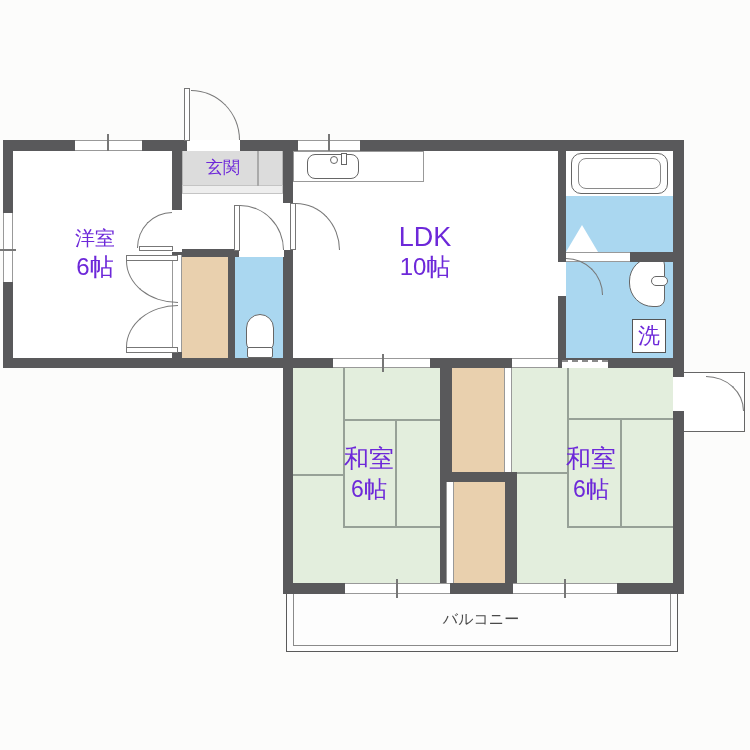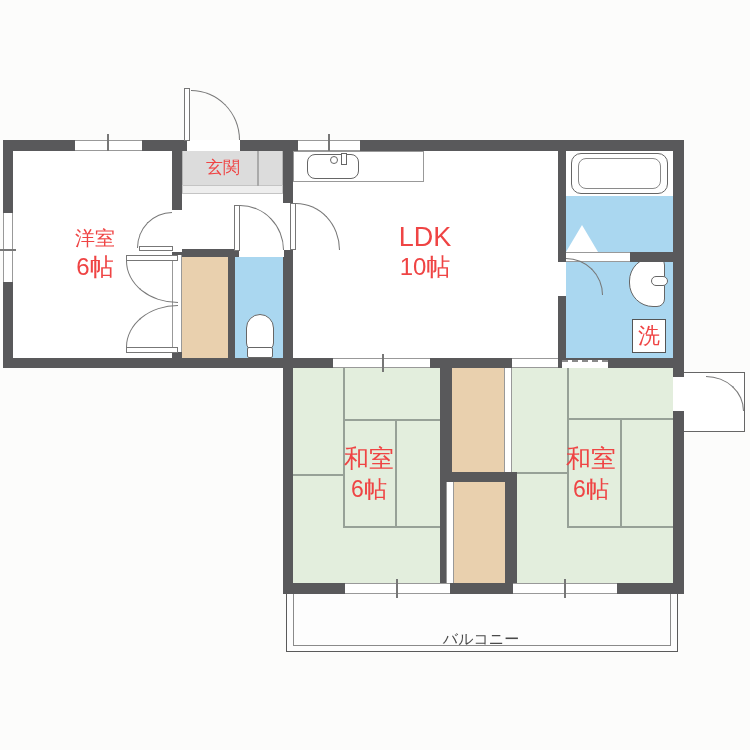--- a/index.html
+++ b/index.html
@@ -19,21 +19,21 @@
   .slot.plain{border:none;}
   .tick{background:#777;z-index:31;}
   .dash{background:#fff;border-top:2px dashed #8a8a8a;z-index:30;}
   .tline{background:#97a197;z-index:5;}
   .fix{border:1.5px solid #666;background:#fff;z-index:8;}
   .arc{background:transparent;z-index:40;}
   .arc.ne{border-top:1.6px solid #777;border-right:1.6px solid #777;border-top-right-radius:100% 100%;}
   .arc.nw{border-top:1.6px solid #777;border-left:1.6px solid #777;border-top-left-radius:100% 100%;}
   .arc.sw{border-bottom:1.6px solid #777;border-left:1.6px solid #777;border-bottom-left-radius:100% 100%;}
   .leaf{background:#fff;border:1.2px solid #777;z-index:41;}
-  .lbl{color:#ef4444;z-index:50;transform:translate(-50%,-50%);white-space:nowrap;text-align:center;}
+  .lbl{color:#6d28d9;z-index:50;transform:translate(-50%,-50%);white-space:nowrap;text-align:center;}
   .tri{width:0;height:0;border-left:16px solid transparent;border-right:16px solid transparent;border-bottom:27px solid #fff;z-index:9;}
   .balc{border:1.6px solid #5a5a5a;background:#fdfdfd;z-index:4;}
   .balc-in{border-left:1.2px solid #8a8a8a;border-right:1.2px solid #8a8a8a;border-bottom:1.2px solid #8a8a8a;z-index:5;background:transparent;}
 </style>
 </head>
 <body>
 
 <div id="plan">
 
   <div class="fill" style="left:13px;top:151px;width:159px;height:207px;"></div>
@@ -153,15 +153,15 @@
   <div class="lbl" style="left:425px;top:237px;font-size:27px;">LDK</div>
   <div class="lbl" style="left:425px;top:267px;font-size:24px;">10帖</div>
 
   <div class="lbl" style="left:369px;top:458px;font-size:25px;">和室</div>
   <div class="lbl" style="left:369px;top:489px;font-size:23px;">6帖</div>
 
   <div class="lbl" style="left:591px;top:458px;font-size:25px;">和室</div>
   <div class="lbl" style="left:591px;top:489px;font-size:23px;">6帖</div>
 
   <div class="lbl" style="left:649px;top:336px;font-size:22px;z-index:51;">洗</div>
-  <div class="lbl" style="left:481px;top:639px;font-size:15px;color:#4a4a4a;">バルコニー</div>
+  <div class="lbl" style="left:481px;top:619px;font-size:15px;color:#4a4a4a;">バルコニー</div>
 
 </div>
 
 </body></html>

